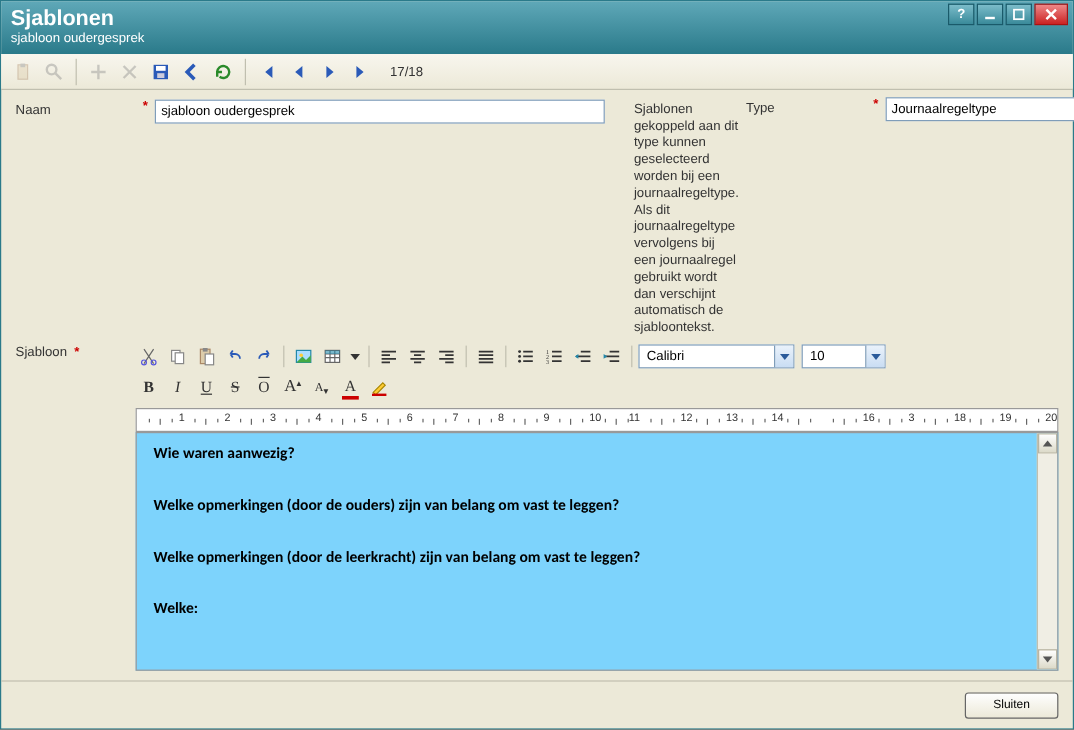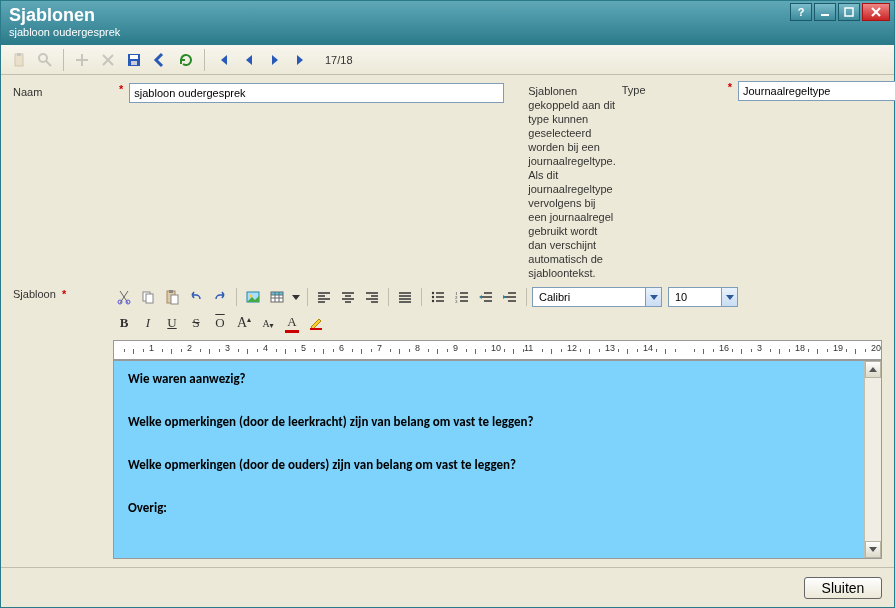--- a/index.html
+++ b/index.html
@@ -207,21 +207,21 @@
     align-items: center;
     justify-content: flex-end;
     padding: 0 12px;
   }
   .btn-close {
     min-width: 78px;
     height: 22px;
     background: linear-gradient(to bottom, #fefefe, #ece9d8);
     border: 1px solid #666;
     border-radius: 3px;
-    font-size: 14px;
+    font-size: 10px;
     cursor: pointer;
   }
   
   .ico { width: 16px; height: 16px; }
   .tri-down { width: 0; height: 0; border-left: 4px solid transparent; border-right: 4px solid transparent; border-top: 5px solid #2a5a9a; }
   .tri-up { width: 0; height: 0; border-left: 4px solid transparent; border-right: 4px solid transparent; border-bottom: 5px solid #555; }
   .tri-dn2 { width: 0; height: 0; border-left: 4px solid transparent; border-right: 4px solid transparent; border-top: 5px solid #555; }
 </style>
 </head>
 <body>
@@ -587,23 +587,23 @@
             <span class="tick" style="left: 757px;">20</span>
             <span style="position: absolute; left: 731.5px; top: 8px; width: 1px; height: 3px; background: rgb(102, 102, 102);"></span>
             <span style="position: absolute; left: 741px; top: 8px; width: 1px; height: 5px; background: rgb(102, 102, 102);"></span>
             <span style="position: absolute; left: 750.5px; top: 8px; width: 1px; height: 3px; background: rgb(102, 102, 102);"></span>
           </div>
       </div>
 
       <div class="canvas-wrap">
         <div class="canvas">
           <p>Wie waren aanwezig?</p>
+          <p>Welke opmerkingen (door de ouders) zijn van belang om vast te leggen?</p>
           <p>Welke opmerkingen (door de leerkracht) zijn van belang om vast te leggen?</p>
-          <p>Welke opmerkingen (door de ouders) zijn van belang om vast te leggen?</p>
-          <p>Overig:</p>
+          <p>Welke:</p>
         </div>
         <div class="vscroll">
           <div class="sbtn">
               <div class="tri-up"></div>
             </div>
           <div class="strack"></div>
           <div class="sbtn">
               <div class="tri-dn2"></div>
             </div>
         </div>

